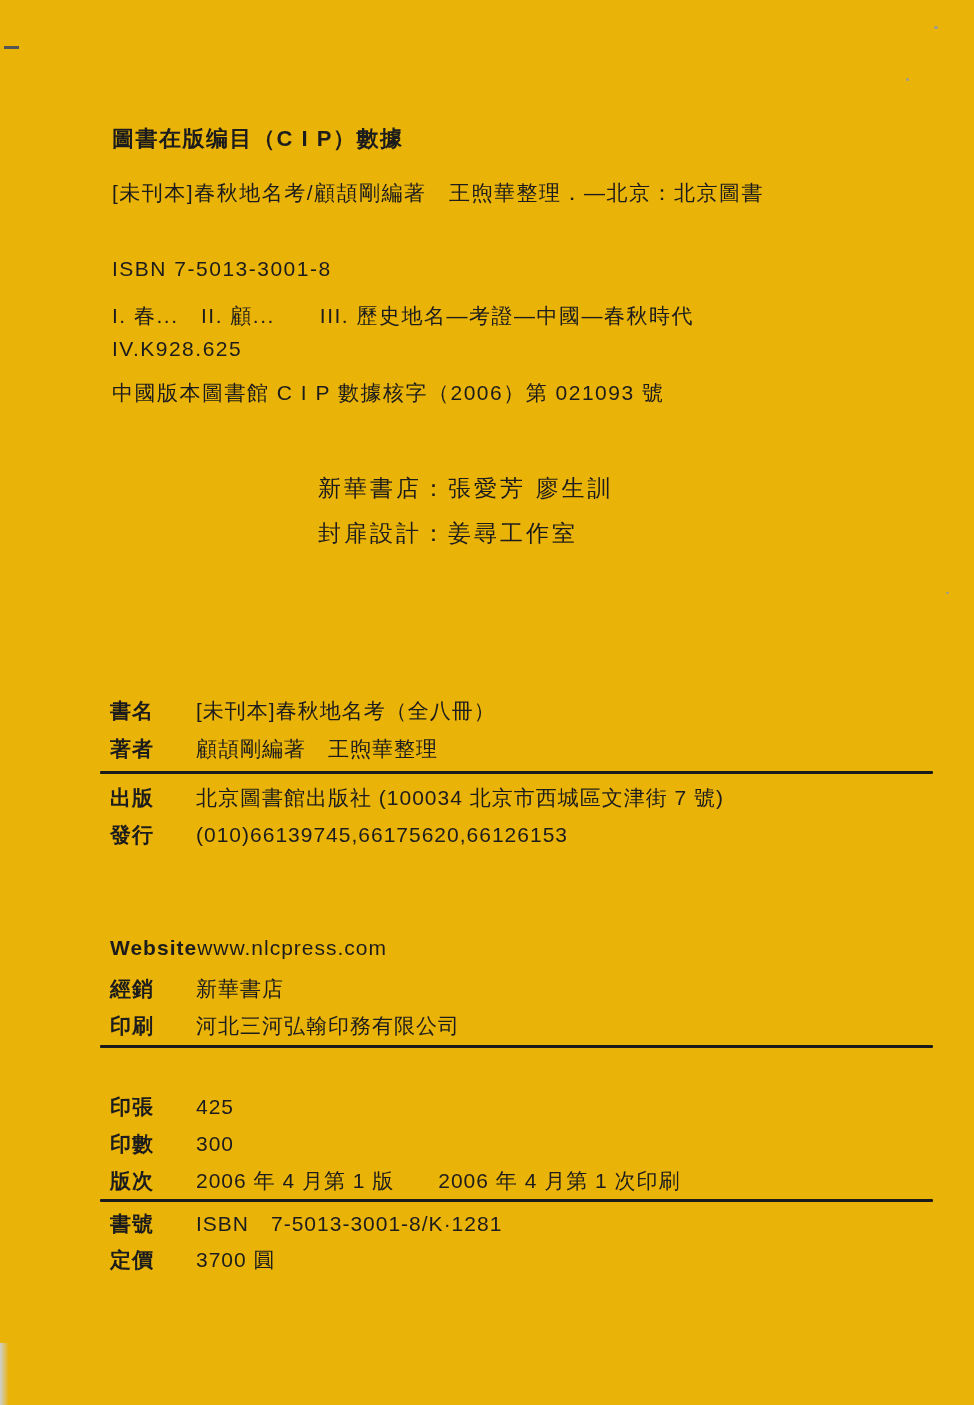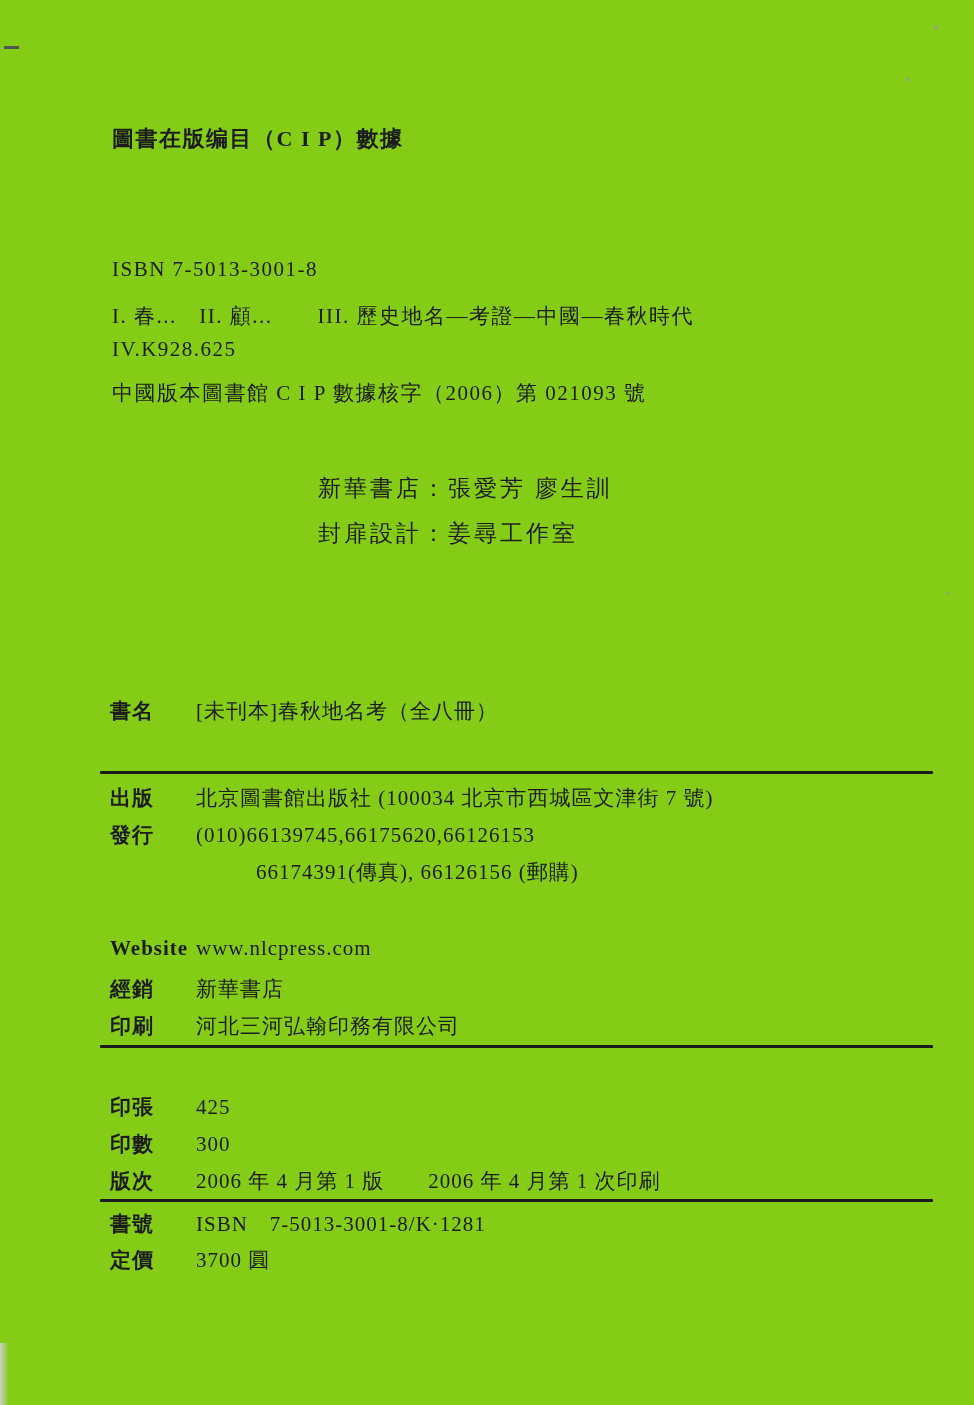--- a/index.html
+++ b/index.html
@@ -1,23 +1,23 @@
 <!DOCTYPE html>
 <html><head>
 <meta charset="utf-8">
 <style>
   html, body { margin: 0; padding: 0; background: #e8e8e8; }
   .page {
     position: relative;
     width: 974px;
     height: 1405px;
     margin: 0 auto;
-    background: #84cc16;
+    background: #eab308;
     overflow: hidden;
-    font-family: Liberation Serif, serif;
+    font-family: Liberation Sans, sans-serif;
     color: #1c1c1c;
     -webkit-font-smoothing: antialiased;
   }
   .abs { position: absolute; white-space: nowrap; }
 
   
   .cip-title {
     left: 112px; top: 124px;
     font-size: 22px; font-weight: bold; letter-spacing: 1.5px;
   }
@@ -59,42 +59,43 @@
 
 <div class="page">
 
   <div class="artifact" style="left:4px; top:46px; width:15px; height:3px;"></div>
   <div class="speck" style="left:934px; top:26px; width:4px; height:3px;"></div>
   <div class="speck" style="left:906px; top:78px; width:3px; height:3px;"></div>
   <div class="speck" style="left:946px; top:592px; width:3px; height:2px;"></div>
   <div class="edge-shadow"></div>
 
   <div class="abs cip-title">圖書在版编目（C I P）數據</div>
+  <div class="abs cip-line cip-desc1">[未刊本]春秋地名考/顧頡剛編著　王煦華整理．—北京：北京圖書</div>
   <div class="abs cip-line cip-isbn">ISBN 7-5013-3001-8</div>
   <div class="abs cip-line cip-class1">I. 春...　II. 顧...　　III. 歷史地名—考證—中國—春秋時代</div>
   <div class="abs cip-line cip-class2">IV.K928.625</div>
   <div class="abs cip-line cip-record">中國版本圖書館 C I P 數據核字（2006）第 021093 號</div>
 
   <div class="abs credit-line credit-1">新華書店：張愛芳 廖生訓</div>
   <div class="abs credit-line credit-2">封扉設計：姜尋工作室</div>
 
   <div class="c-row" style="top:697px">
     <span class="c-label">書名</span><span class="c-value">[未刊本]春秋地名考（全八冊）</span>
   </div>
+  <div class="c-row" style="top:735px">
+    <span class="c-label">著者</span><span class="c-value">顧頡剛編著　王煦華整理</span>
+  </div>
 
   <div class="rule" style="top:771px"></div>
 
   <div class="c-row" style="top:784px">
     <span class="c-label">出版</span><span class="c-value">北京圖書館出版社 (100034 北京市西城區文津街 7 號)</span>
   </div>
   <div class="c-row" style="top:821px">
     <span class="c-label">發行</span><span class="c-value">(010)66139745,66175620,66126153</span>
-  </div>
-  <div class="c-row" style="top:858px">
-    <span class="c-label"></span><span class="c-value c-indent">66174391(傳真), 66126156 (郵購)</span>
   </div>
   <div class="c-row" style="top:936px">
     <span class="c-label">Website</span><span class="c-value">www.nlcpress.com</span>
   </div>
   <div class="c-row" style="top:975px">
     <span class="c-label">經銷</span><span class="c-value">新華書店</span>
   </div>
   <div class="c-row" style="top:1012px">
     <span class="c-label">印刷</span><span class="c-value">河北三河弘翰印務有限公司</span>
   </div>

